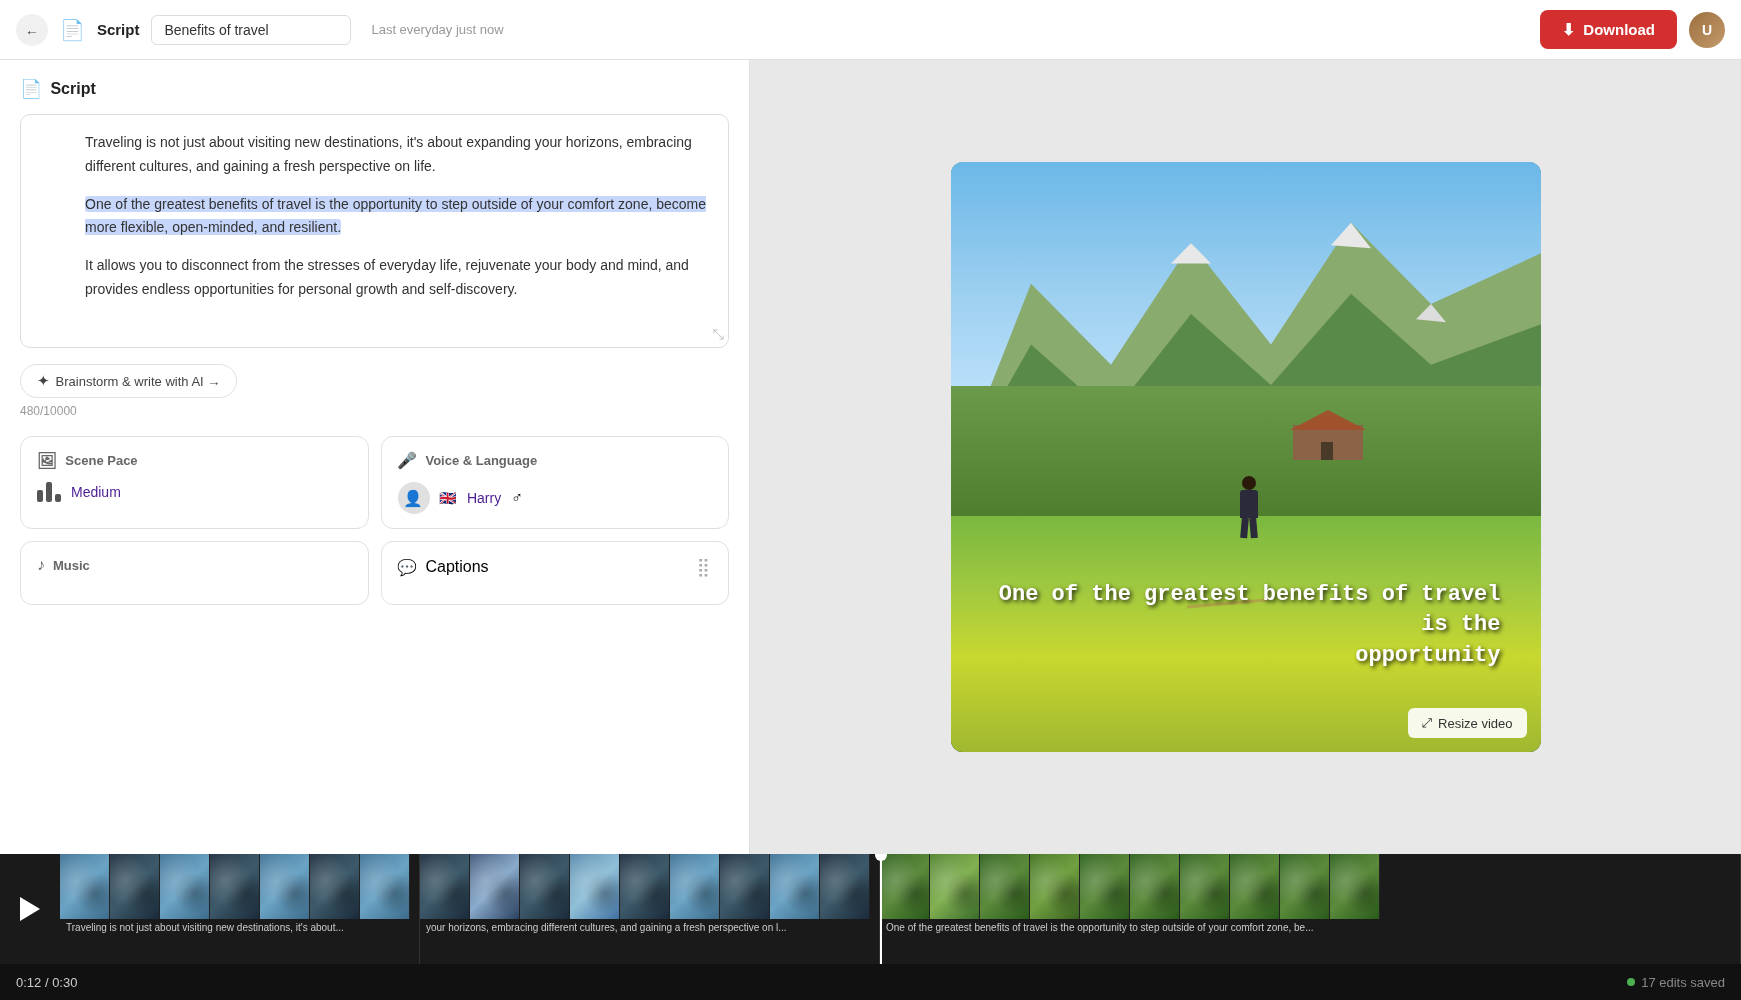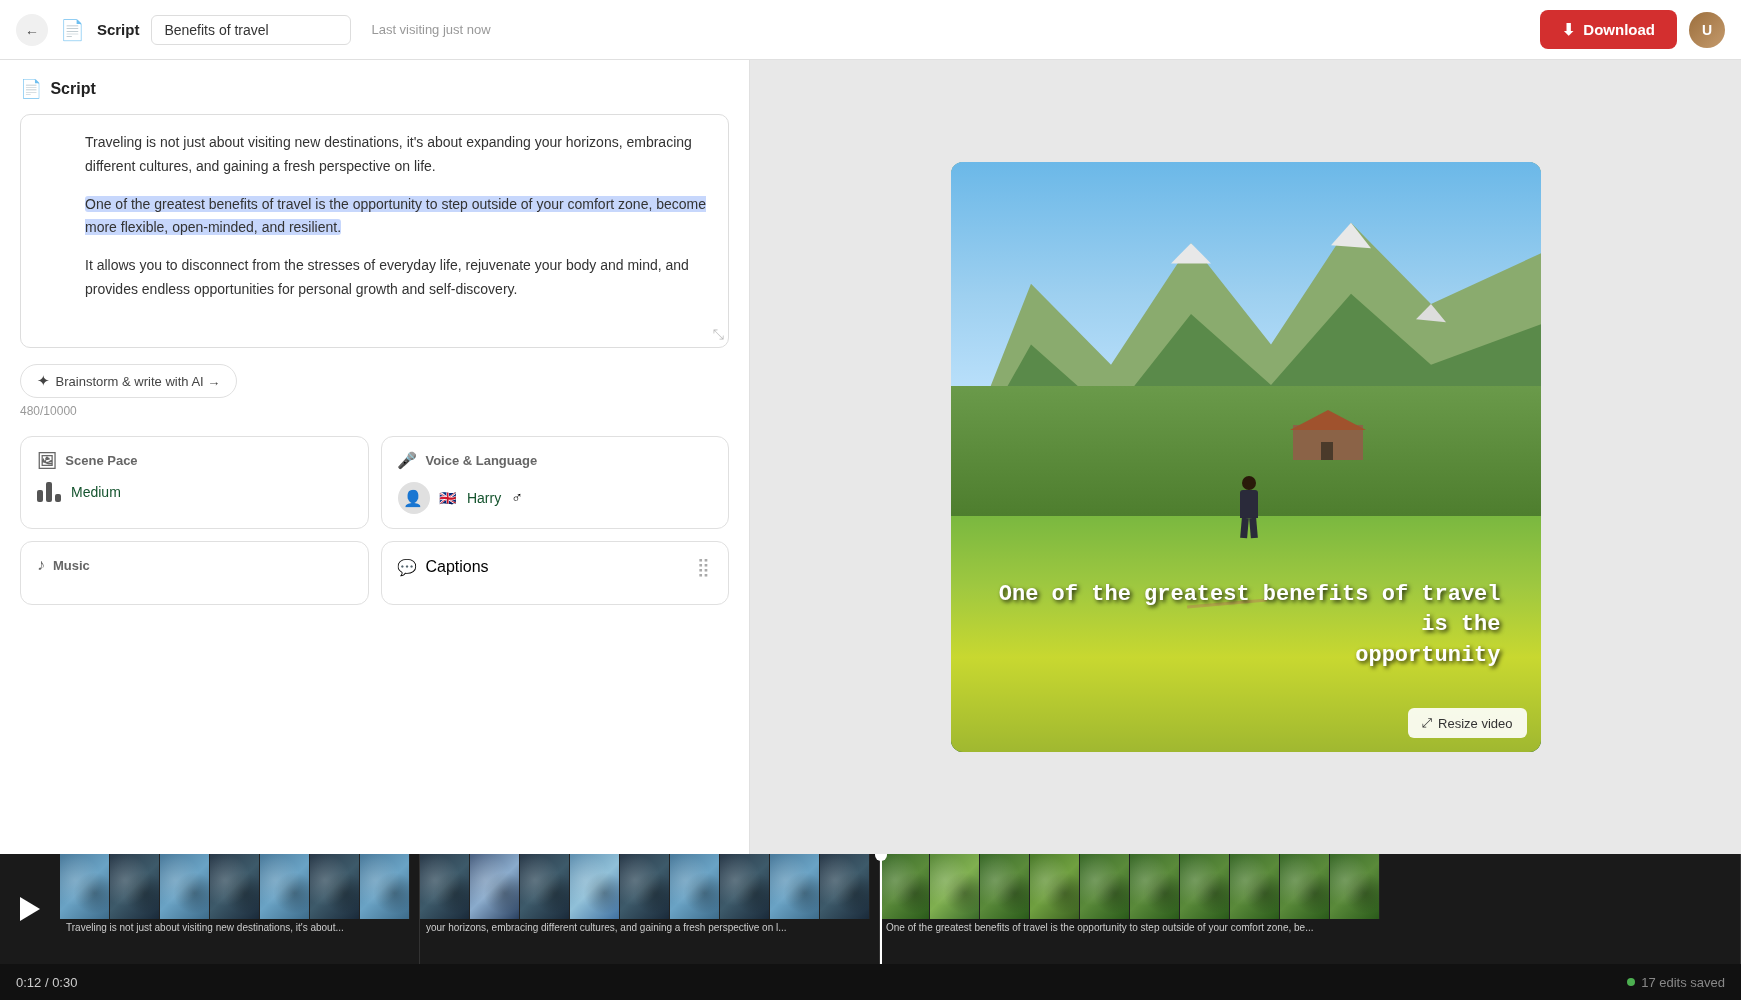--- a/index.html
+++ b/index.html
@@ -104,21 +104,21 @@
     }
     .card-header {
       display: flex; align-items: center; gap: 8px;
       font-size: 13px; color: #666; font-weight: 600;
       margin-bottom: 12px;
     }
     .card-icon { font-size: 16px; }
     .card-content {
       display: flex; align-items: center; gap: 10px;
     }
-    .card-label { font-size: 14px; color: #14532d; font-weight: 500; }
+    .card-label { font-size: 14px; color: #4c1d95; font-weight: 500; }
 
     
     .pace-icon {
       display: flex; gap: 3px; align-items: flex-end;
     }
     .pace-bar {
       width: 6px; background: #555; border-radius: 2px;
     }
 
     
@@ -278,21 +278,21 @@
 </head>
 <body>
 
 <div class="topbar">
   <button class="topbar-back">
     <span>←</span>
   </button>
   <span class="topbar-doc-icon">📄</span>
   <span class="topbar-script-label">Script</span>
   <input class="topbar-title-input" type="text" value="Benefits of travel" style="">
-  <span class="topbar-modified">Last visiting just now</span>
+  <span class="topbar-modified">Last everyday just now</span>
   <div class="topbar-spacer"></div>
   <button class="topbar-download">
     <span class="topbar-download-icon">⬇</span>
     <span>Download</span>
   </button>
   <div class="topbar-avatar">
     <span>U</span>
   </div>
 </div>
 

